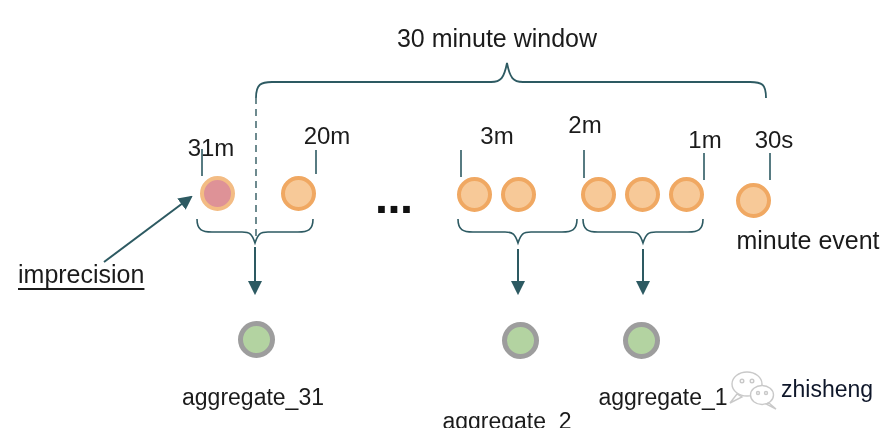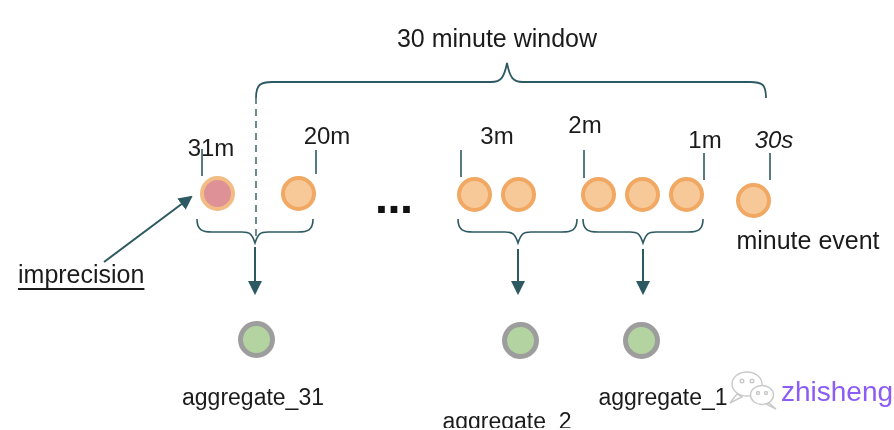--- a/index.html
+++ b/index.html
@@ -9,21 +9,21 @@
   }
   .overlay{position:absolute;left:0;top:0;width:894px;height:430px;}
   .txt{position:absolute;white-space:nowrap;color:#1b1b1b;}
   .center{transform:translateX(-50%);}
   .title{font-size:25px;}
   .tick{font-size:24px;}
   .agg{font-size:23px;}
   .note{font-size:25px;}
   .underlined{text-decoration:underline;text-decoration-thickness:2px;text-underline-offset:5px;}
   .dots{font-family:"DejaVu Sans",sans-serif;font-weight:800;font-size:38px;line-height:1;letter-spacing:-2px;color:#111;}
-  .watermark-text{font-size:28px;color:#8b5cf6;text-shadow:-1px -1px 0 #ffffff;}
+  .watermark-text{font-size:23px;color:#0f172a;text-shadow:-1px -1px 0 #ffffff;}
   .event-circle{
     position:absolute;width:27px;height:27px;border-radius:50%;
     background:#f7c998;border:4px solid #f0a862;box-sizing:content-box;
   }
   .event-circle.imprecise{background:#de9297;border-color:#f3bc84;}
   .agg-circle{
     position:absolute;width:27px;height:27px;border-radius:50%;
     background:#b3d3a1;border:5px solid #9d9d9d;box-sizing:content-box;
   }
 </style>
@@ -72,21 +72,21 @@
     </g>
   </svg>
 
   <div class="txt title center" style="left:497px;top:24px;">30 minute window</div>
 
   <div class="txt tick center" style="left:211px;top:122px;margin-top:12px;">31m</div>
   <div class="txt tick center" style="left:327px;top:122px;">20m</div>
   <div class="txt tick center" style="left:459px;top:122px;margin-left:38px;">3m</div>
   <div class="txt tick center" style="left:585px;top:111px;">2m</div>
   <div class="txt tick center" style="left:705px;top:126px;">1m</div>
-  <div class="txt tick center" style="left:774px;top:126px;font-style:italic;">30s</div>
+  <div class="txt tick center" style="left:774px;top:126px;">30s</div>
 
   <div class="txt dots center" style="left:393px;top:181px;">...</div>
 
   <div class="event-circle imprecise" style="left:200px;top:176px;"></div>
   <div class="event-circle" style="left:281px;top:176px;"></div>
   <div class="event-circle" style="left:457px;top:177px;"></div>
   <div class="event-circle" style="left:501px;top:177px;"></div>
   <div class="event-circle" style="left:581px;top:177px;"></div>
   <div class="event-circle" style="left:625px;top:177px;"></div>
   <div class="event-circle" style="left:669px;top:177px;"></div>

